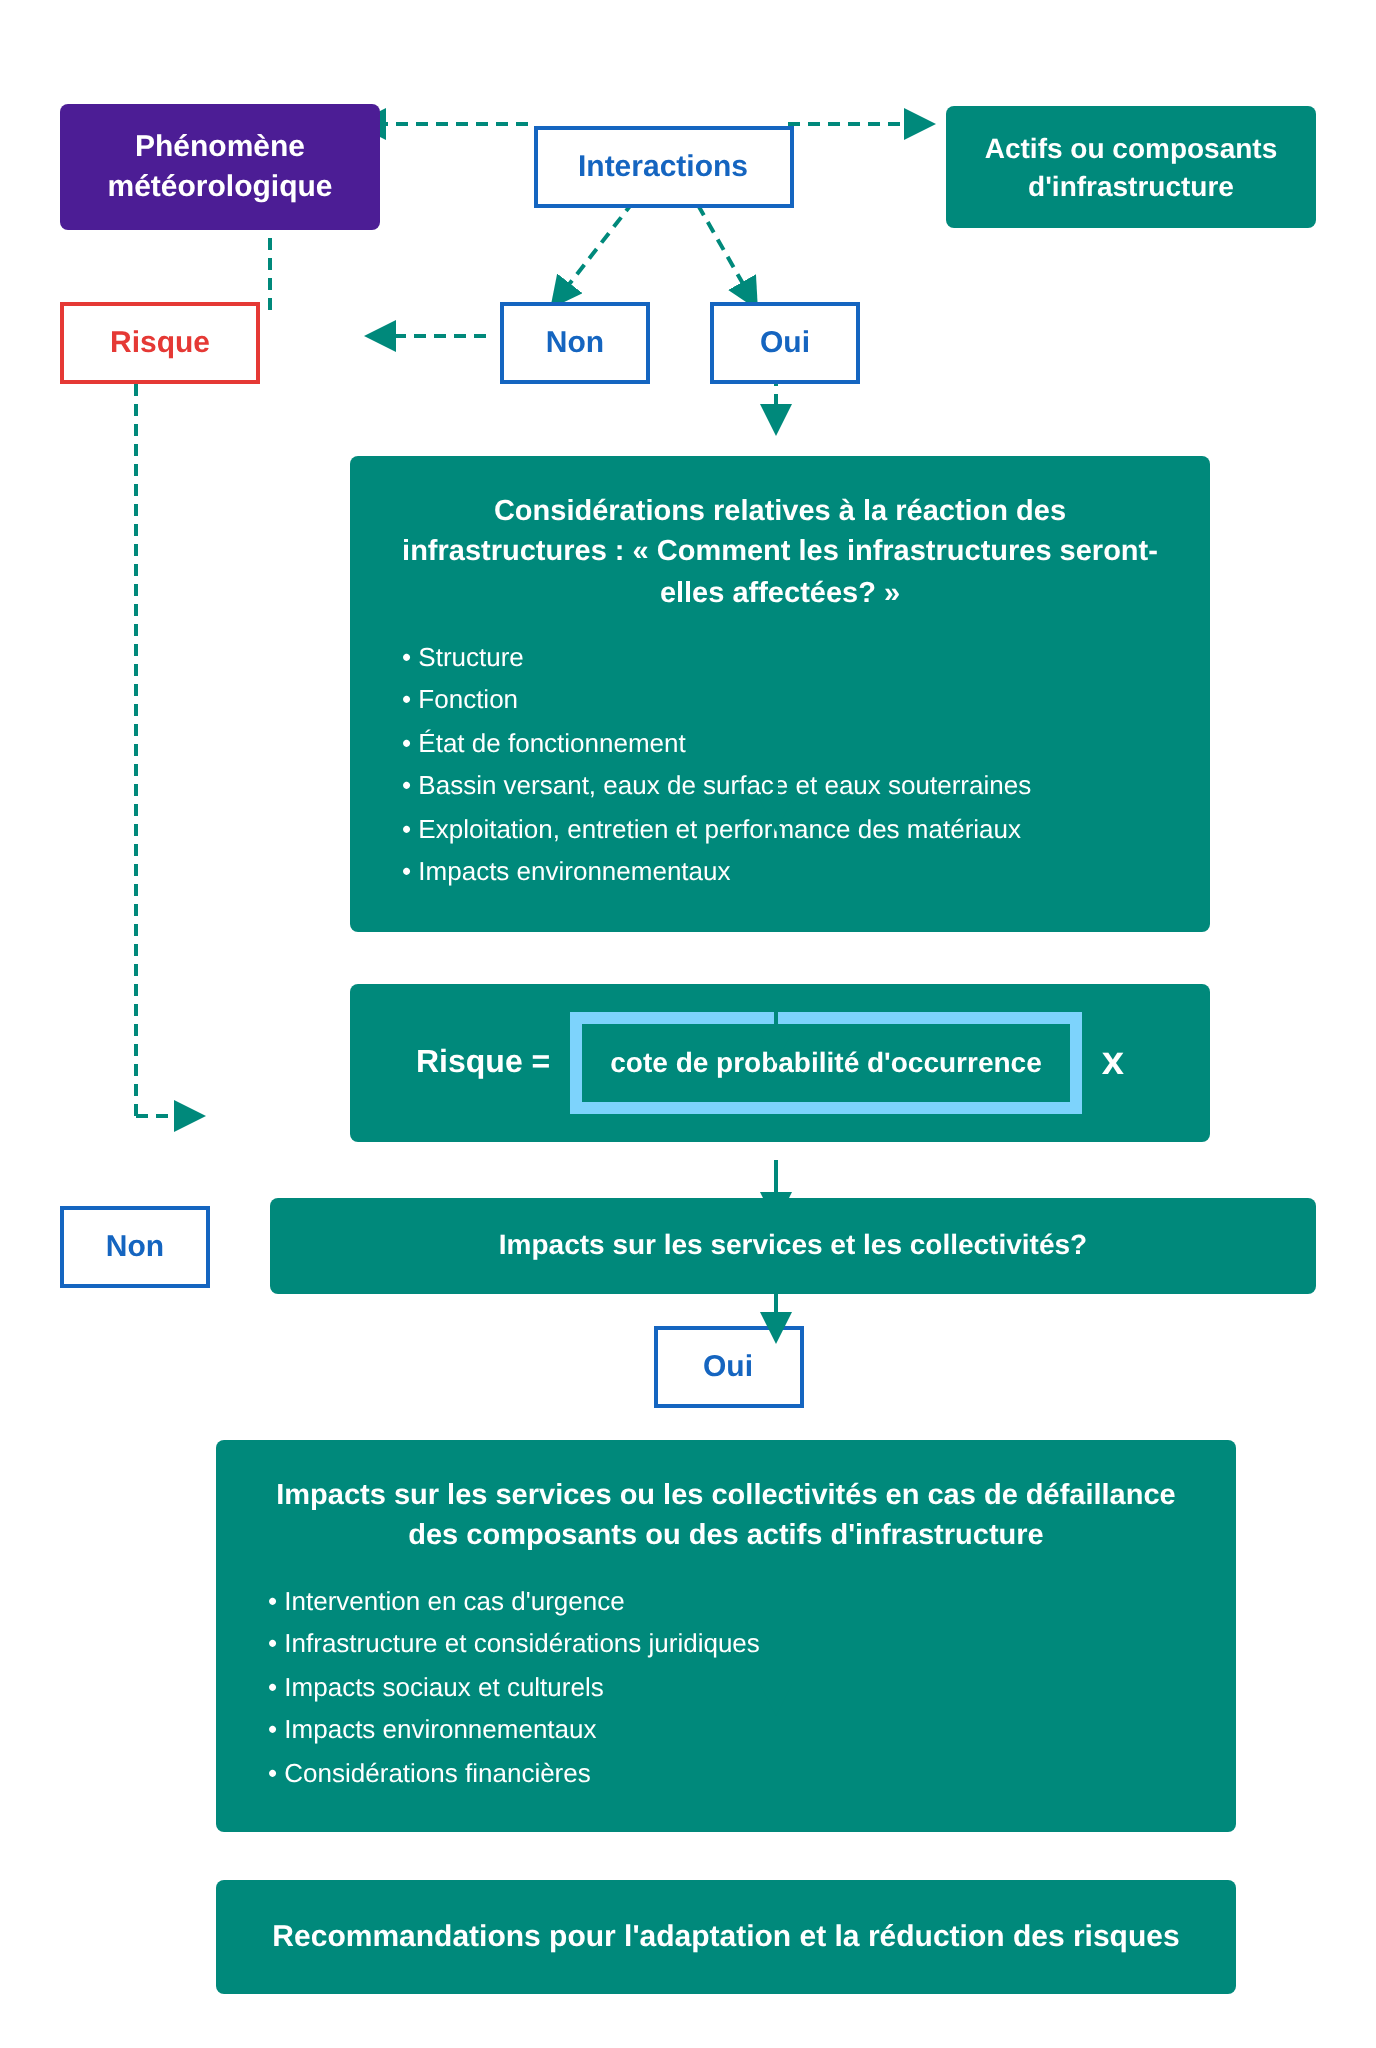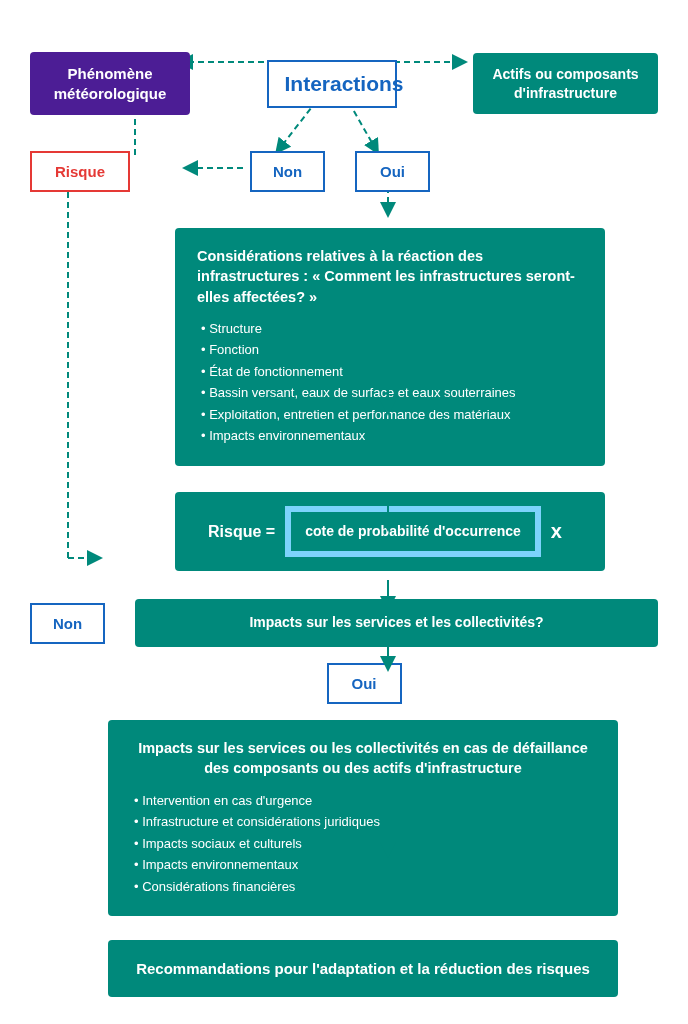--- a/index.html
+++ b/index.html
@@ -39,21 +39,21 @@
       border: none;
       border-radius: 4px;
       width: 160px;
       line-height: 1.3;
     }
 
     .box-interactions {
       border: 2px solid #1565c0;
       color: #1565c0;
       font-weight: bold;
-      font-size: 21px;
+      font-size: 15px;
       text-align: center;
       padding: 10px 16px;
       background: #fff;
       width: 130px;
     }
 
     .box-actifs {
       background: #00897b;
       color: #fff;
       font-weight: bold;
@@ -119,21 +119,21 @@
       margin: 0 auto;
       margin-top: 28px;
       width: 430px;
       font-size: 13.5px;
       line-height: 1.5;
     }
 
     .box-considerations .title {
       font-weight: bold;
       font-size: 14.5px;
-      text-align: left;
+      text-align: center;
       margin-bottom: 12px;
       line-height: 1.4;
     }
 
     .box-considerations ul {
       list-style: none;
       padding-left: 4px;
     }
 
     .box-considerations ul li::before {

